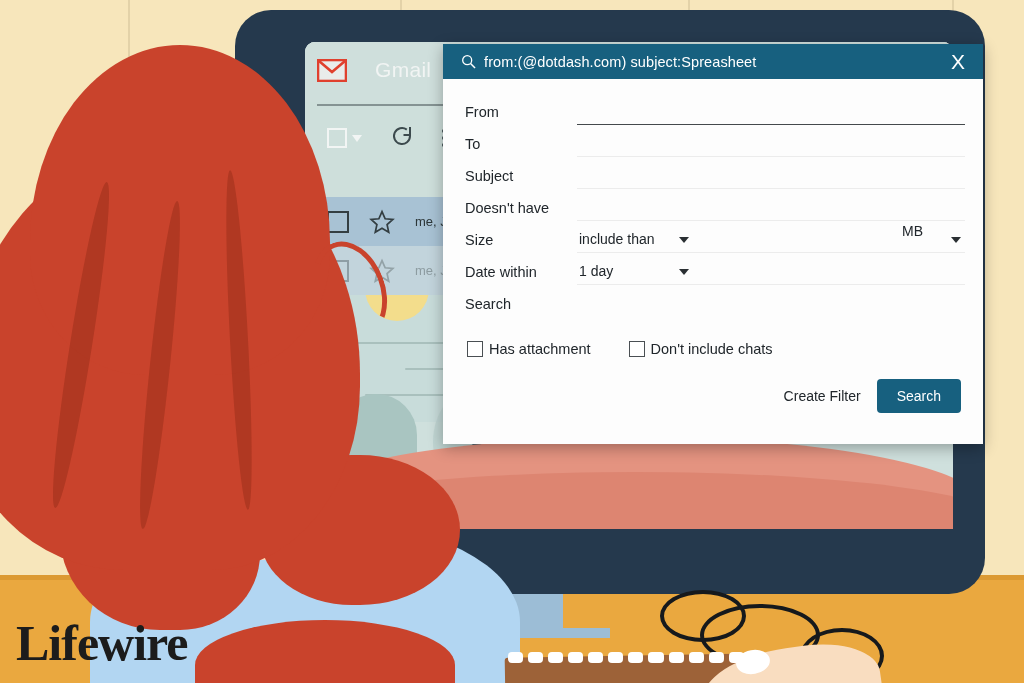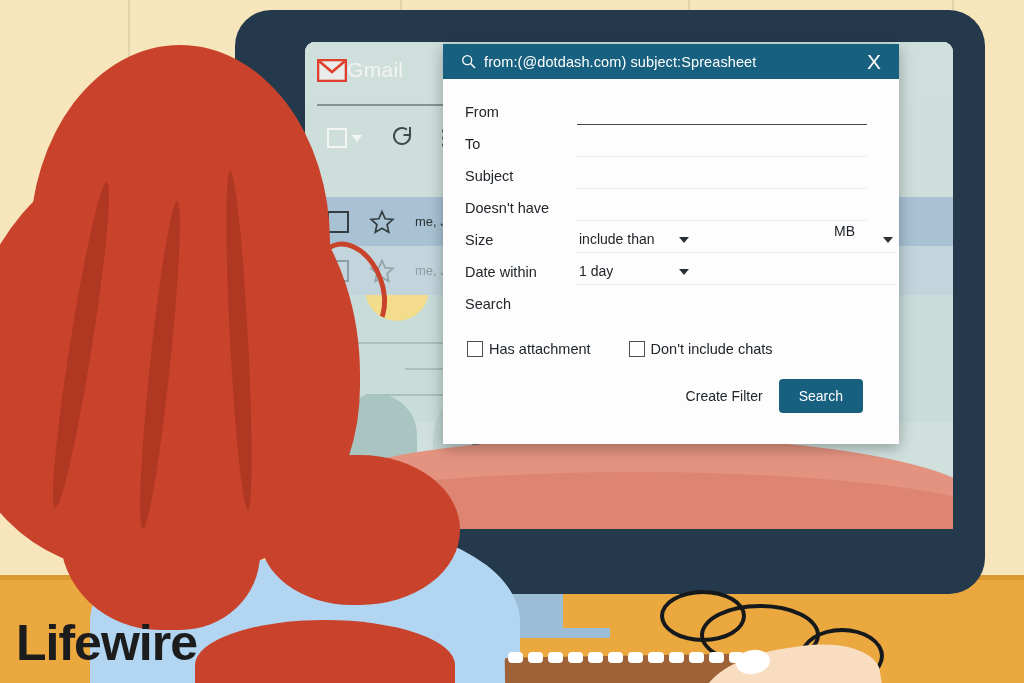--- a/index.html
+++ b/index.html
@@ -40,21 +40,21 @@
   .wp-blob { position:absolute; left:128px; top:345px; width:88px; height:110px; background:#bcd2cf; border-radius:50%; opacity:.8; }
   .wp-tree-trunk { position:absolute; left:193px; top:345px; width:7px; height:145px; background:#4d6570; }
   .wp-branch { position:absolute; background:#4d6570; height:5px; transform-origin:left center; border-radius:3px; }
   .wp-thread { position:absolute; border:2px solid #e7efee; border-radius:50%; background:transparent; }
 
   
   .gmail-top {
     position:absolute; left:0; top:0; width:648px; height:165px;
     background:rgba(206,222,219,0.92);
   }
-  .gmail-logo-row { position:absolute; left:12px; top:16px; display:flex; align-items:center; gap:0; }
+  .gmail-logo-row { position:absolute; left:12px; top:16px; display:flex; align-items:center; gap:28px; }
   .gmail-m { width:30px; height:23px; position:relative; }
   .gmail-m svg { display:block; }
   .gmail-word { color:#f1f4f3; font-size:21px; letter-spacing:.3px; }
   .gmail-divider { position:absolute; left:12px; top:62px; width:400px; height:2px; background:#5d6a6d; opacity:.65; }
   .gmail-toolbar { position:absolute; left:22px; top:82px; display:flex; align-items:center; gap:28px; }
   .tb-check { width:20px; height:20px; border:2px solid #f2f5f4; }
   .tb-caret { width:0; height:0; border-left:5px solid transparent; border-right:5px solid transparent; border-top:7px solid #f2f5f4; margin-left:5px; }
   .tb-group { display:flex; align-items:center; }
   .tb-dots { display:flex; flex-direction:column; gap:3px; }
   .tb-dots i { width:4px; height:4px; background:#3c4a4d; border-radius:50%; display:block; }
@@ -92,38 +92,38 @@
   .keyboard { position:absolute; left:505px; top:655px; width:320px; height:40px; background:#9d6238; border-radius:3px; transform:rotate(-1deg); }
   .keycaps { position:absolute; left:508px; top:652px; width:316px; height:11px; display:flex; gap:5px; }
   .keycaps i { flex:1; height:11px; background:#fff; border-radius:4px; display:block; }
   .hand { position:absolute; left:700px; top:648px; width:180px; height:60px; background:#f9ddc0; border-radius:50% 40% 10% 10% / 70% 60% 10% 10%; transform:rotate(-8deg); }
   .finger-nail { position:absolute; left:736px; top:650px; width:34px; height:24px; background:#fff; border-radius:50%; transform:rotate(-10deg); }
   .cable { position:absolute; border:4px solid #16191c; border-radius:50%; background:transparent; }
 
   
   .lifewire {
     position:absolute; left:16px; top:614px;
-    font-family:Liberation Sans, sans-serif; font-weight:bold; font-size:50px;
+    font-family:Liberation Serif, serif; font-weight:bold; font-size:50px;
     color:#1c1c1c; letter-spacing:-1px;
   }
 
   
   .dialog {
-    position:absolute; left:443px; top:44px; width:456px; height:400px;
+    position:absolute; left:443px; top:44px; width:540px; height:400px;
     background:#fdfdfd; box-shadow:0 4px 14px rgba(0,0,0,.30);
   }
   .dlg-header {
     height:35px; background:#17607f; display:flex; align-items:center;
     padding:0 14px 0 18px; color:#fff;
   }
   .srch-icon { width:15px; height:15px; margin-right:8px; flex:0 0 auto; }
   .dlg-query { font-size:14.5px; flex:1; white-space:nowrap; letter-spacing:.1px; }
   .dlg-close { font-size:21px; line-height:1; font-weight:400; cursor:pointer; padding:0 4px; }
 
-  .dlg-body { padding:14px 32px 0 22px; }
+  .dlg-body { padding:14px 18px 0 22px; }
   .frow { display:flex; align-items:flex-end; height:32px; }
   .flabel { width:112px; font-size:14.5px; color:#20262b; padding-bottom:5px; flex:0 0 auto; }
   .fline { flex:1; border-bottom:1px solid #ececec; height:26px; position:relative; }
   .fline.focused { border-bottom:1.5px solid #44494c; }
   .fval { font-size:14px; color:#20262b; position:absolute; left:2px; bottom:5px; white-space:nowrap; }
   .caret-dn { width:0; height:0; border-left:5px solid transparent; border-right:5px solid transparent; border-top:6px solid #2a2f33; position:absolute; bottom:9px; }
 
   .size-wrap { flex:1; display:flex; align-items:flex-end; }
   .size-left { width:190px; border-bottom:1px solid #ececec; height:26px; position:relative; }
   .size-mid { flex:1; border-bottom:1px solid #ececec; height:26px; }

